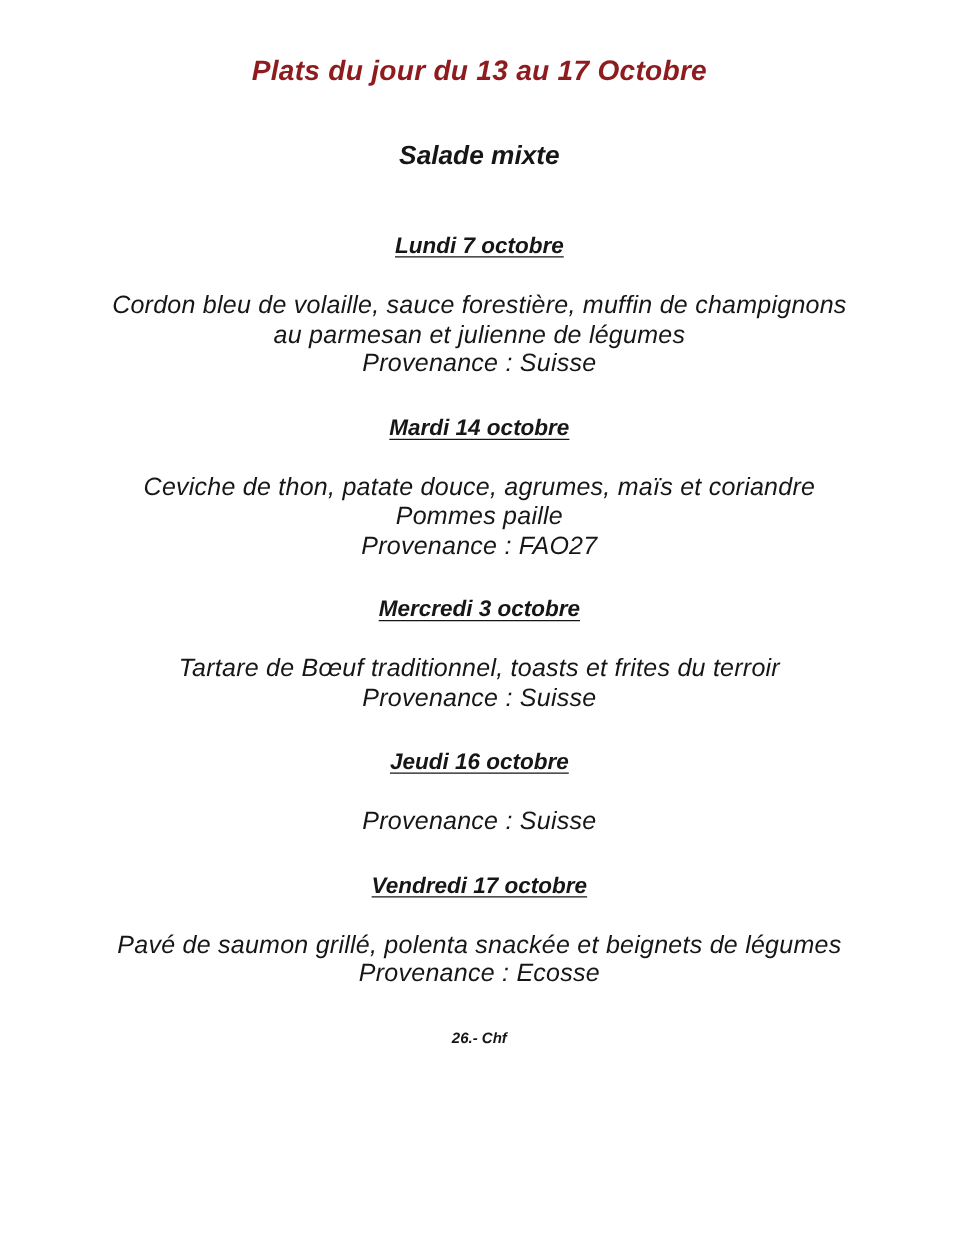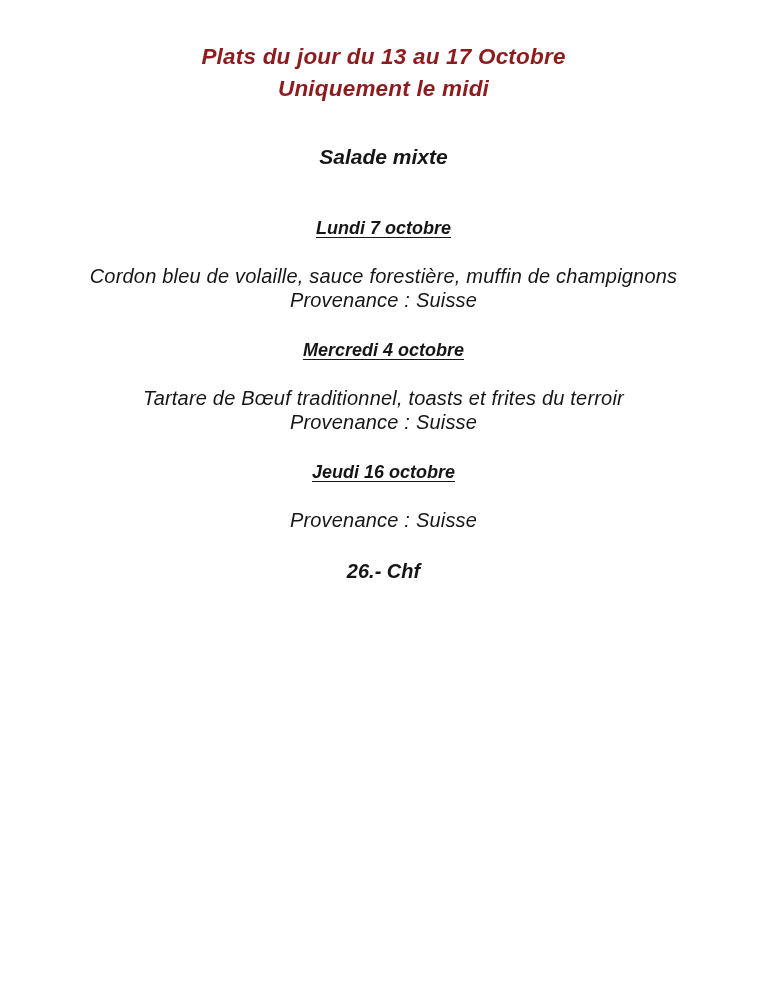--- a/index.html
+++ b/index.html
@@ -52,51 +52,62 @@
   }
   .day-line {
     margin: 0;
     font-size: 20px;
     line-height: 23.5px;
     font-weight: normal;
     letter-spacing: 0.2px;
   }
   .price {
     margin-top: 24px;
-    font-size: 20px;
+    font-size: 12px;
     font-weight: bold;
     line-height: 20px;
   }
 </style>
 </head>
 <body>
 
 <div class="page">
 
   <h1 class="title" style="color: rgb(142, 27, 30);">
     <span class="title-line">Plats du jour du 13 au 17 Octobre</span>
-    <span class="title-line">Uniquement le midi</span>
   </h1>
 
   <div class="starter">Salade mixte</div>
 
   <section class="day">
     <h2 class="day-heading">Lundi 7 octobre</h2>
     <p class="day-line">Cordon bleu de volaille, sauce forestière, muffin de champignons</p>
+    <p class="day-line">au parmesan et julienne de légumes</p>
     <p class="day-line">Provenance : Suisse</p>
   </section>
 
+  <section class="day">
+    <h2 class="day-heading">Mardi 14 octobre</h2>
+    <p class="day-line">Ceviche de thon, patate douce, agrumes, maïs et coriandre</p>
+    <p class="day-line">Pommes paille</p>
+    <p class="day-line">Provenance : FAO27</p>
+  </section>
 
   <section class="day">
-    <h2 class="day-heading">Mercredi 4 octobre</h2>
+    <h2 class="day-heading">Mercredi 3 octobre</h2>
     <p class="day-line">Tartare de Bœuf traditionnel, toasts et frites du terroir</p>
     <p class="day-line">Provenance : Suisse</p>
   </section>
 
   <section class="day">
     <h2 class="day-heading">Jeudi 16 octobre</h2>
     <p class="day-line">Provenance : Suisse</p>
   </section>
 
+  <section class="day">
+    <h2 class="day-heading">Vendredi 17 octobre</h2>
+    <p class="day-line">Pavé de saumon grillé, polenta snackée et beignets de légumes</p>
+    <p class="day-line">Provenance : Ecosse</p>
+  </section>
 
   <div class="price">26.- Chf</div>
 
 </div>
 
 </body></html>

